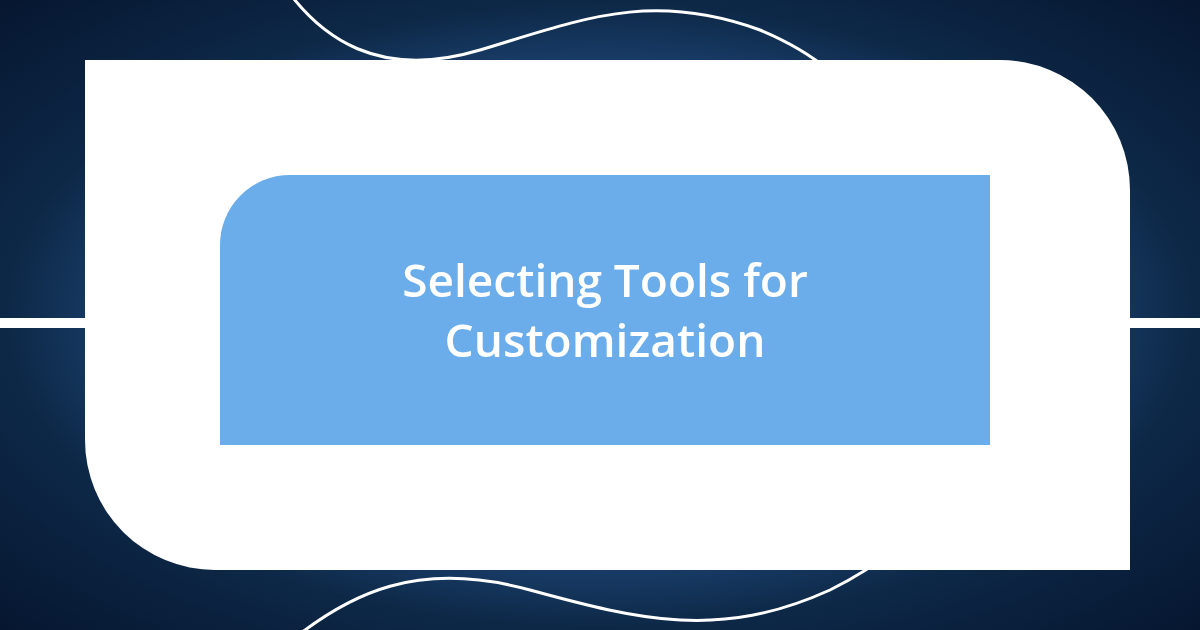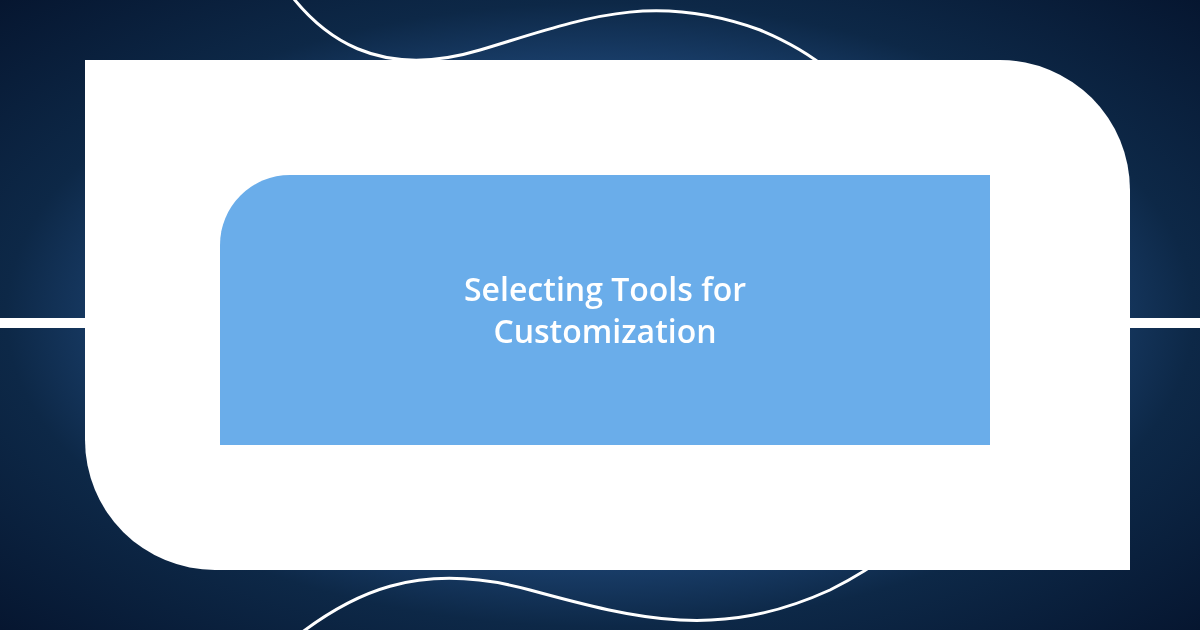--- a/index.html
+++ b/index.html
@@ -70,21 +70,21 @@
       height: 270px;
       background: #6aadea;
       border-radius: 70px 0 0 0;
       display: flex;
       align-items: center;
       justify-content: center;
     }
     
     .title-text {
       color: white;
-      font-size: 32px;
+      font-size: 46px;
       font-weight: 600;
       text-align: center;
       line-height: 1.3;
       padding: 0 60px;
     }
   </style>
 </head>
 <body>
 
 <div class="background"></div>

